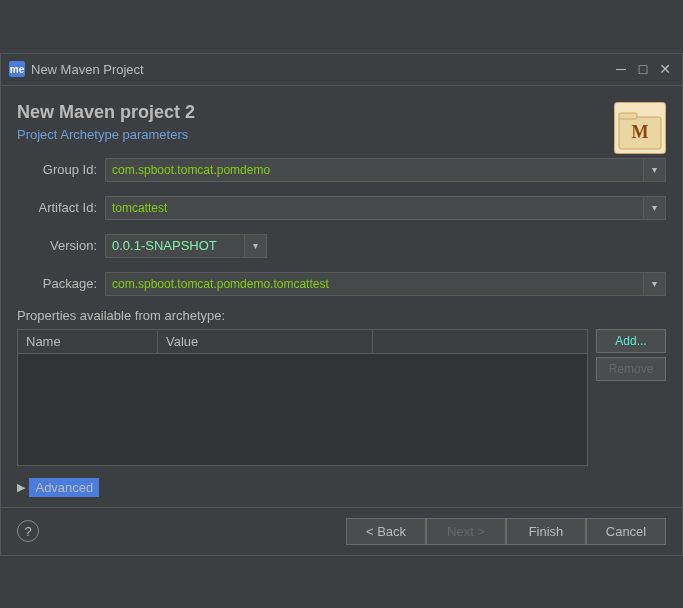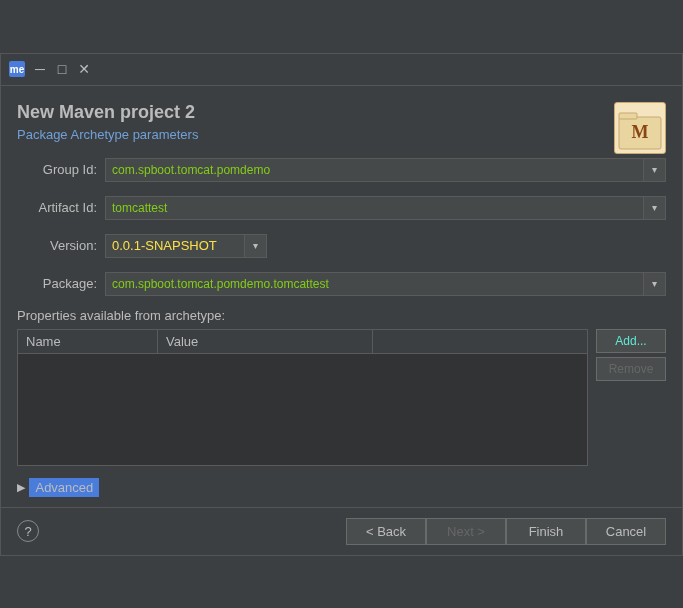--- a/index.html
+++ b/index.html
@@ -142,21 +142,21 @@
       justify-content: center;
       font-size: 10px;
     }
     .version-wrap {
       display: flex;
       align-items: center;
     }
     .version-input {
       background: #45494a;
       border: 1px solid #5a5a5a;
-      color: #fde047;
+      color: #86efac;
       height: 24px;
       padding: 0 6px;
       font-size: 13px;
       outline: none;
       width: 140px;
     }
     .version-dropdown-btn {
       background: #4a4d4e;
       border: 1px solid #5a5a5a;
       border-left: none;
@@ -294,32 +294,33 @@
   </style>
 </head>
 <body>
 
 <div class="window">
 
   <div class="title-bar">
     <div class="title-bar-icon">
       <span>me</span>
     </div>
+    <span class="title-bar-title">New Maven Project</span>
     <div class="title-bar-controls">
       <button class="title-bar-btn">─</button>
       <button class="title-bar-btn">□</button>
       <button class="title-bar-btn">✕</button>
     </div>
   </div>
 
   <div class="content">
     <div class="header-area">
       <div class="header-text">
         <div class="page-title">New Maven project 2</div>
-        <div class="page-subtitle">Package Archetype parameters</div>
+        <div class="page-subtitle">Project Archetype parameters</div>
       </div>
       <div class="maven-icon">
 
         <svg width="46" height="46" viewBox="0 0 46 46">
           <rect x="2" y="12" width="42" height="32" rx="2" fill="#e8d5a0" stroke="#c9a96e" stroke-width="1"></rect>
           <rect x="2" y="8" width="18" height="6" rx="1" fill="#e8d5a0" stroke="#c9a96e" stroke-width="1"></rect>
           <text x="23" y="33" text-anchor="middle" font-size="18" font-weight="bold" fill="#8b4513" font-family="serif">M</text>
         </svg>
       </div>
     </div>

